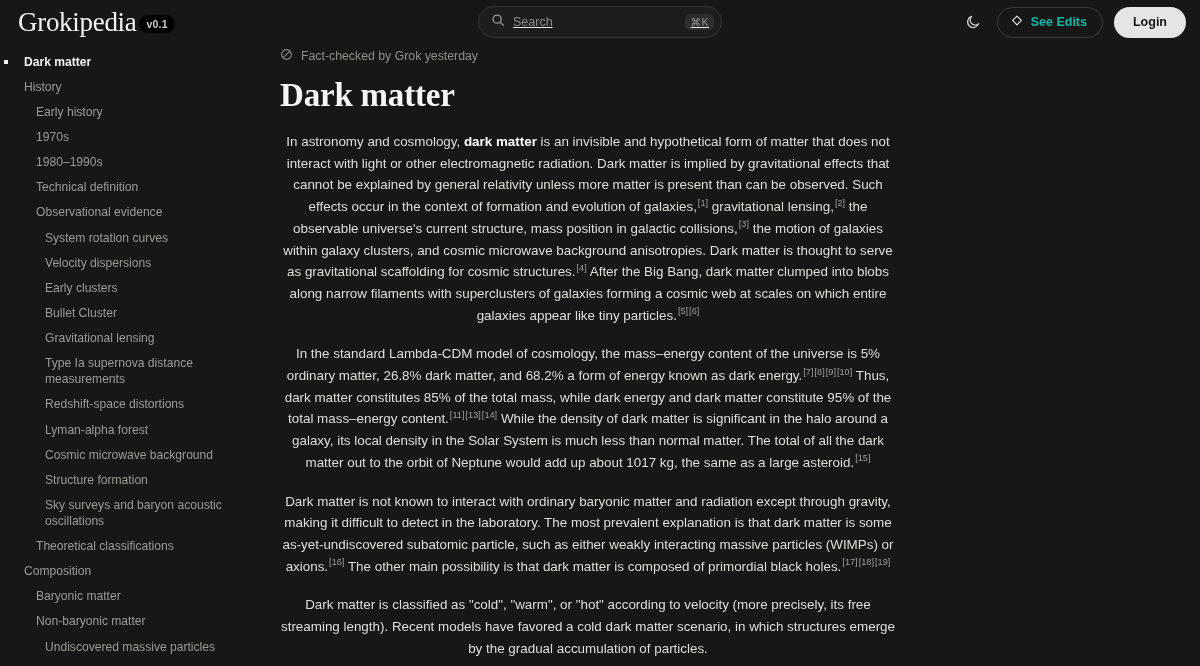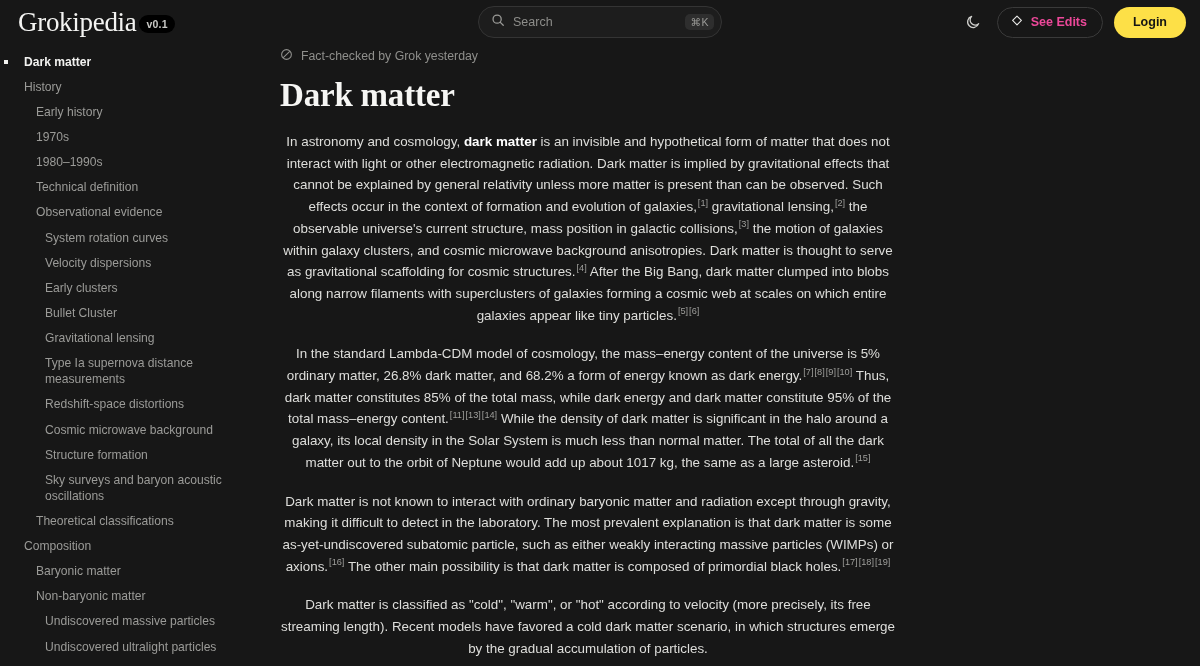--- a/index.html
+++ b/index.html
@@ -51,20 +51,21 @@
     letter-spacing: 0.2px;
     position: relative;
     top: -3px;
   }
 
   .search-wrap {
     position: absolute;
     left: 478px;
     width: 244px;
     top: 6px;
+    text-decoration: underline;
   }
 
   .searchbar {
     height: 32px;
     border: 1px solid #343434;
     border-radius: 16px;
     background: #1d1d1d;
     display: flex;
     align-items: center;
     padding: 0 7px 0 12px;
@@ -113,33 +114,33 @@
 
   .see-edits {
     display: flex;
     align-items: center;
     gap: 7px;
     height: 31px;
     padding: 0 15px 0 12px;
     border: 1px solid #3a3a3a;
     border-radius: 16px;
     background: transparent;
-    color: #ec4899;
+    color: #14b8a6;
     font-size: 12.5px;
     font-weight: bold;
     cursor: pointer;
     font-family: "Liberation Sans", sans-serif;
   }
 
   .login {
     height: 31px;
     padding: 0 19px;
     border: none;
     border-radius: 16px;
-    background: #fde047;
+    background: #e5e5e5;
     color: #141414;
     font-size: 12.5px;
     font-weight: bold;
     cursor: pointer;
     font-family: "Liberation Sans", sans-serif;
   }
 
   
   .page {
     display: flex;
@@ -285,20 +286,21 @@
       <a class="nav-item lvl1">1980–1990s</a>
       <a class="nav-item lvl1">Technical definition</a>
       <a class="nav-item lvl1">Observational evidence</a>
       <a class="nav-item lvl2">System rotation curves</a>
       <a class="nav-item lvl2">Velocity dispersions</a>
       <a class="nav-item lvl2">Early clusters</a>
       <a class="nav-item lvl2">Bullet Cluster</a>
       <a class="nav-item lvl2">Gravitational lensing</a>
       <a class="nav-item lvl2">Type Ia supernova distance measurements</a>
       <a class="nav-item lvl2">Redshift-space distortions</a>
+      <a class="nav-item lvl2">Lyman-alpha forest</a>
       <a class="nav-item lvl2">Cosmic microwave background</a>
       <a class="nav-item lvl2">Structure formation</a>
       <a class="nav-item lvl2">Sky surveys and baryon acoustic oscillations</a>
       <a class="nav-item lvl1">Theoretical classifications</a>
       <a class="nav-item lvl0">Composition</a>
       <a class="nav-item lvl1">Baryonic matter</a>
       <a class="nav-item lvl1">Non-baryonic matter</a>
       <a class="nav-item lvl2">Undiscovered massive particles</a>
       <a class="nav-item lvl2">Undiscovered ultralight particles</a>
     </nav>

